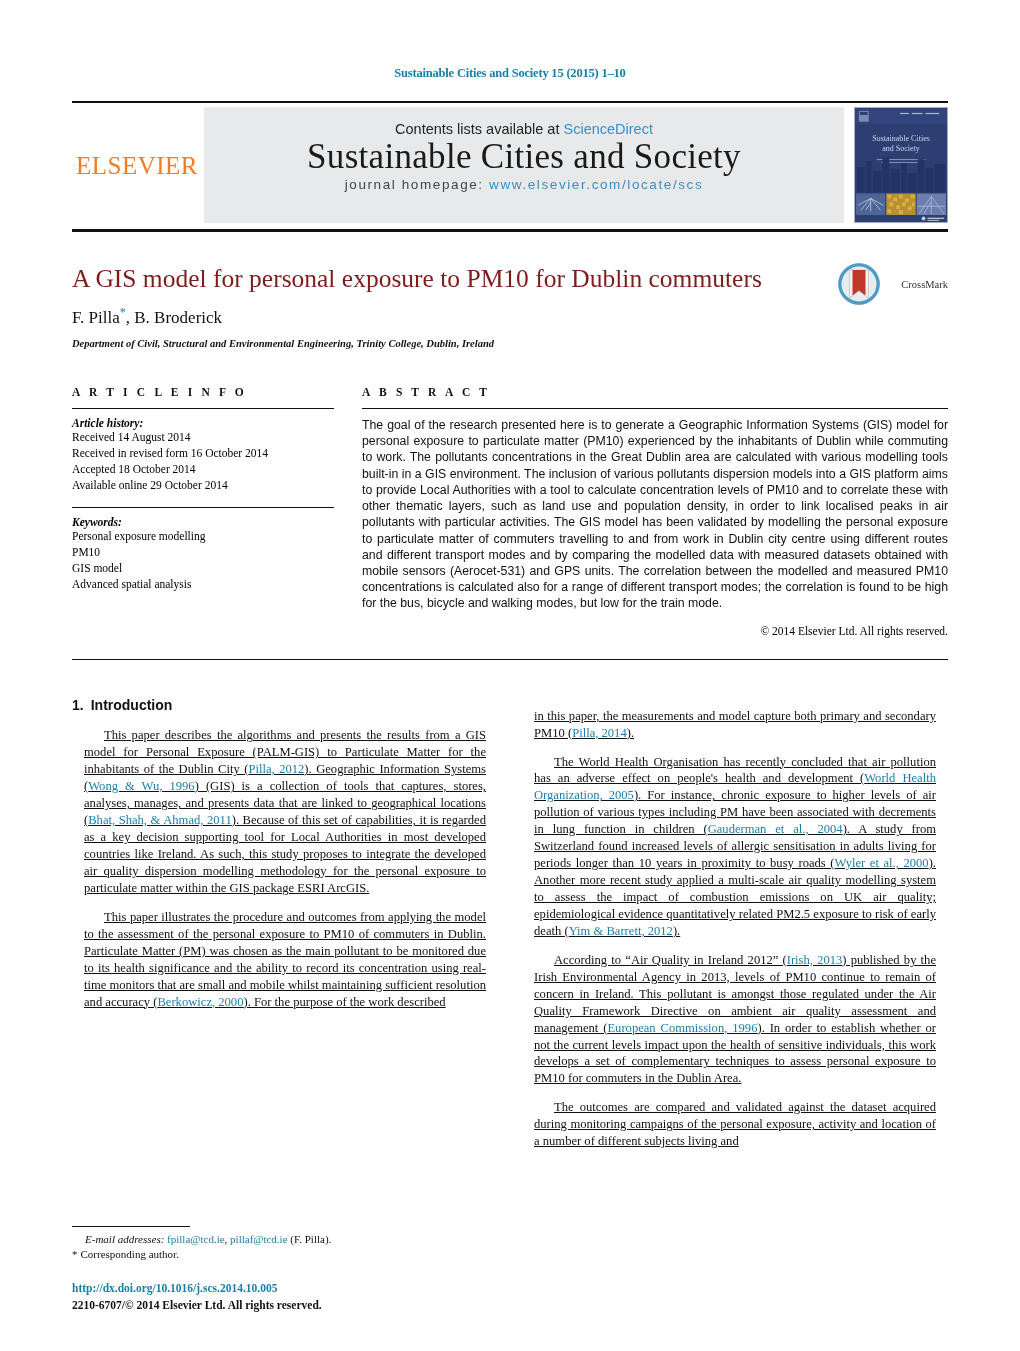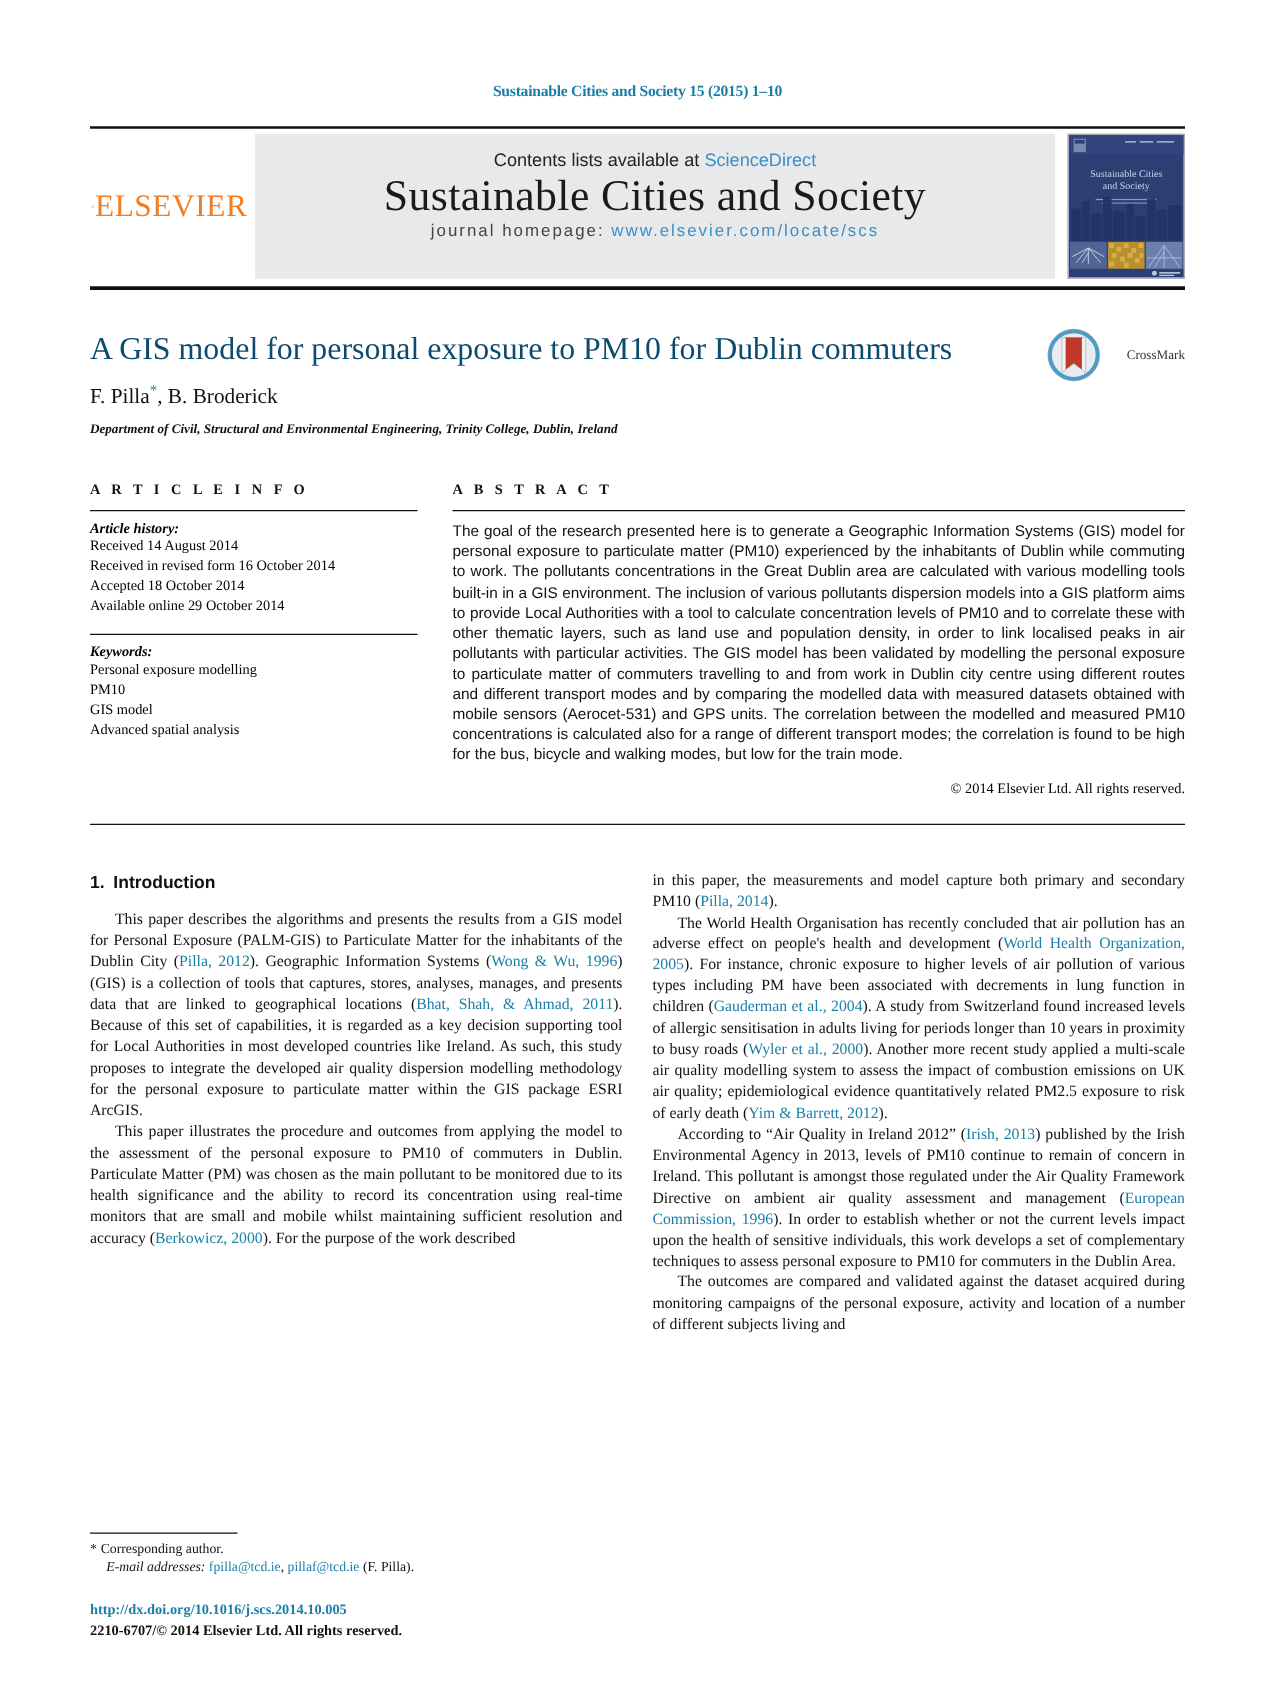--- a/index.html
+++ b/index.html
@@ -92,41 +92,41 @@
     font-size: 13.5px;
     color: #444;
     letter-spacing: 1.6px;
   }
   .homepage-line .url { color: #3a8fc4; }
   .cover-thumb {
     width: 94px;
     flex: 0 0 94px;
     margin: 4px 0 6px 4px;
     position: relative;
-    background: #c4b5fd;
+    background: #737373;
     overflow: hidden;
     border: 1px solid #aab;
     box-sizing: border-box;
   }
   .masthead-rule-bottom {
     border-top: 3px solid #111;
     margin-bottom: 4px;
   }
 
   
   .title-block {
     padding-top: 28px;
     position: relative;
     min-height: 92px;
   }
   .article-title {
     font-family: "Liberation Serif", serif;
     font-size: 25.5px;
     font-weight: normal;
-    color: #0c4a6e;
+    color: #7f1d1d;
     margin: 0 0 12px 0;
     padding-right: 120px;
     line-height: 1.15;
   }
   .authors {
     font-family: "Liberation Serif", serif;
     font-size: 17px;
     margin: 0 0 10px 0;
     color: #111;
   }
@@ -218,21 +218,21 @@
     color: #111;
     position: relative;
   }
   .section-title {
     font-family: Liberation Sans, sans-serif;
     font-weight: bold;
     font-size: 14px;
     margin: 0 0 13px 0;
   }
   .section-title .num { margin-right: 7px; }
-  .bodycol p { margin: 0; text-indent: 20px; }
+  .bodycol p { margin: 12px; text-indent: 20px; text-decoration: underline; }
   .bodycol p.first { text-indent: 20px; }
   a.ref, .ref {
     color: #1a7fa8;
     text-decoration: none;
   }
 
   
   .footer-area {
     position: absolute;
     left: 72px;
@@ -481,26 +481,26 @@
     <div class="bodycol">
       <p style="text-indent:0">in this paper, the measurements and model capture both primary and secondary PM10 (<span class="ref">Pilla, 2014</span>).</p>
       <p>The World Health Organisation has recently concluded that air pollution has an adverse effect on people's health and development (<span class="ref">World Health Organization, 2005</span>). For instance, chronic exposure to higher levels of air pollution of various types including PM have been associated with decrements in lung function in children (<span class="ref">Gauderman et al., 2004</span>). A study from Switzerland found increased levels of allergic sensitisation in adults living for periods longer than 10 years in proximity to busy roads (<span class="ref">Wyler et al., 2000</span>). Another more recent study applied a multi-scale air quality modelling system to assess the impact of combustion emissions on UK air quality; epidemiological evidence quantitatively related PM2.5 exposure to risk of early death (<span class="ref">Yim &amp; Barrett, 2012</span>).</p>
       <p>According to “Air Quality in Ireland 2012” (<span class="ref">Irish, 2013</span>) published by the Irish Environmental Agency in 2013, levels of PM10 continue to remain of concern in Ireland. This pollutant is amongst those regulated under the Air Quality Framework Directive on ambient air quality assessment and management (<span class="ref">European Commission, 1996</span>). In order to establish whether or not the current levels impact upon the health of sensitive individuals, this work develops a set of complementary techniques to assess personal exposure to PM10 for commuters in the Dublin Area.</p>
       <p>The outcomes are compared and validated against the dataset acquired during monitoring campaigns of the personal exposure, activity and location of a number of different subjects living and</p>
     </div>
   </div>
 
   <div class="footer-area">
     <div class="foot-rule"></div>
-    <div class="footnote">
-      <span class="star">*</span><span>Corresponding author.</span>
-    </div>
     <div class="footnote footnote-indent">
       <em>E-mail addresses:</em>
       <span class="ref">fpilla@tcd.ie</span><span>, </span><span class="ref">pillaf@tcd.ie</span><span> (F. Pilla).</span>
+    </div>
+    <div class="footnote">
+      <span class="star">*</span><span>Corresponding author.</span>
     </div>
   </div>
 
   <div class="doi-block">
     <div><span class="doi-link">http://dx.doi.org/10.1016/j.scs.2014.10.005</span></div>
     <div class="issn-line">2210-6707/© 2014 Elsevier Ltd. All rights reserved.</div>
   </div>
 
 </div>
 

